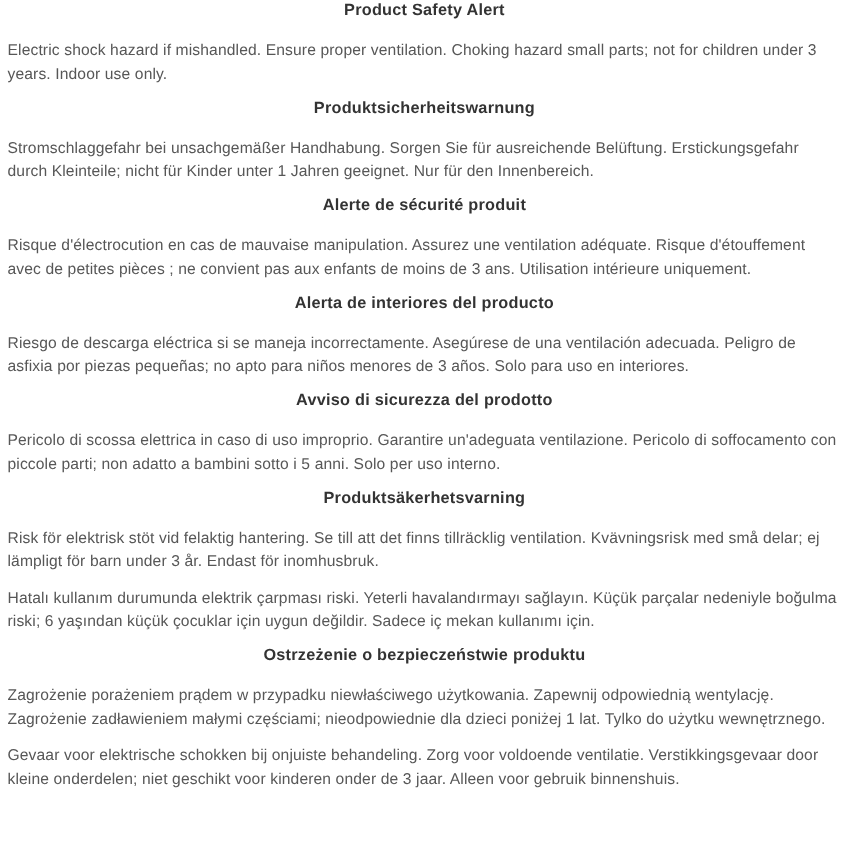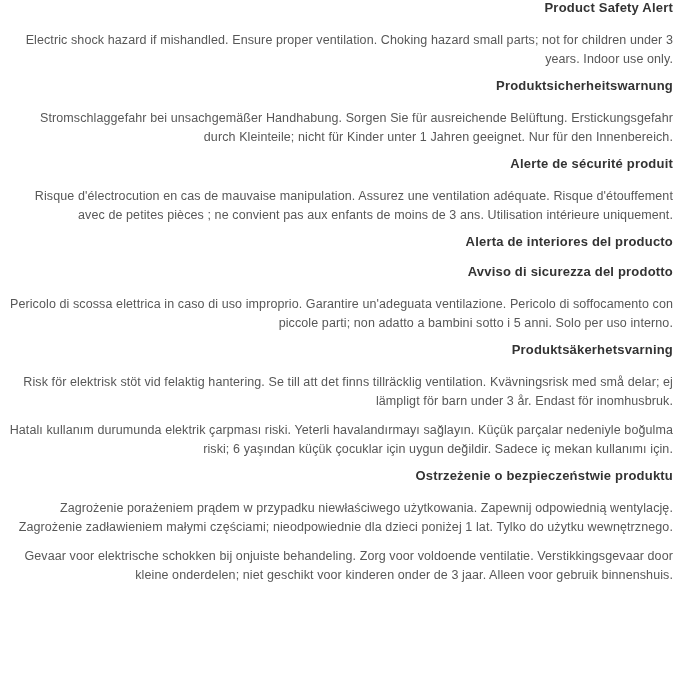--- a/index.html
+++ b/index.html
@@ -17,30 +17,30 @@
     background: #ffffff;
   }
   section.sec {
     margin: 0;
     padding: 0;
   }
   h2.hd {
     font-size: 13px;
     font-weight: 700;
     color: #333333;
-    text-align: right;
+    text-align: center;
     line-height: 14px;
     margin: 0 0 16px 0;
     letter-spacing: 0.2px;
   }
   p.bd {
     font-size: 12.5px;
     font-weight: 400;
     color: #575757;
-    text-align: right;
+    text-align: left;
     line-height: 19px;
     margin: 0 0 10px 0;
     letter-spacing: 0.1px;
   }
 </style>
 </head>
 <body>
 
 <main class="doc">
 
@@ -54,20 +54,21 @@
     <p class="bd">Stromschlaggefahr bei unsachgemäßer Handhabung. Sorgen Sie für ausreichende Belüftung. Erstickungsgefahr durch Kleinteile; nicht für Kinder unter 1 Jahren geeignet. Nur für den Innenbereich.</p>
   </section>
 
   <section class="sec">
     <h2 class="hd">Alerte de sécurité produit</h2>
     <p class="bd">Risque d'électrocution en cas de mauvaise manipulation. Assurez une ventilation adéquate. Risque d'étouffement avec de petites pièces ; ne convient pas aux enfants de moins de 3 ans. Utilisation intérieure uniquement.</p>
   </section>
 
   <section class="sec">
     <h2 class="hd">Alerta de interiores del producto</h2>
+    <p class="bd">Riesgo de descarga eléctrica si se maneja incorrectamente. Asegúrese de una ventilación adecuada. Peligro de asfixia por piezas pequeñas; no apto para niños menores de 3 años. Solo para uso en interiores.</p>
   </section>
 
   <section class="sec">
     <h2 class="hd">Avviso di sicurezza del prodotto</h2>
     <p class="bd">Pericolo di scossa elettrica in caso di uso improprio. Garantire un'adeguata ventilazione. Pericolo di soffocamento con piccole parti; non adatto a bambini sotto i 5 anni. Solo per uso interno.</p>
   </section>
 
   <section class="sec">
     <h2 class="hd">Produktsäkerhetsvarning</h2>
     <p class="bd">Risk för elektrisk stöt vid felaktig hantering. Se till att det finns tillräcklig ventilation. Kvävningsrisk med små delar; ej lämpligt för barn under 3 år. Endast för inomhusbruk.</p>

